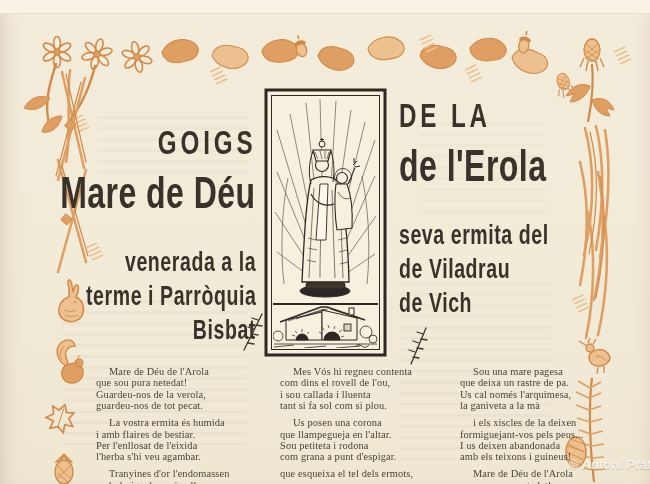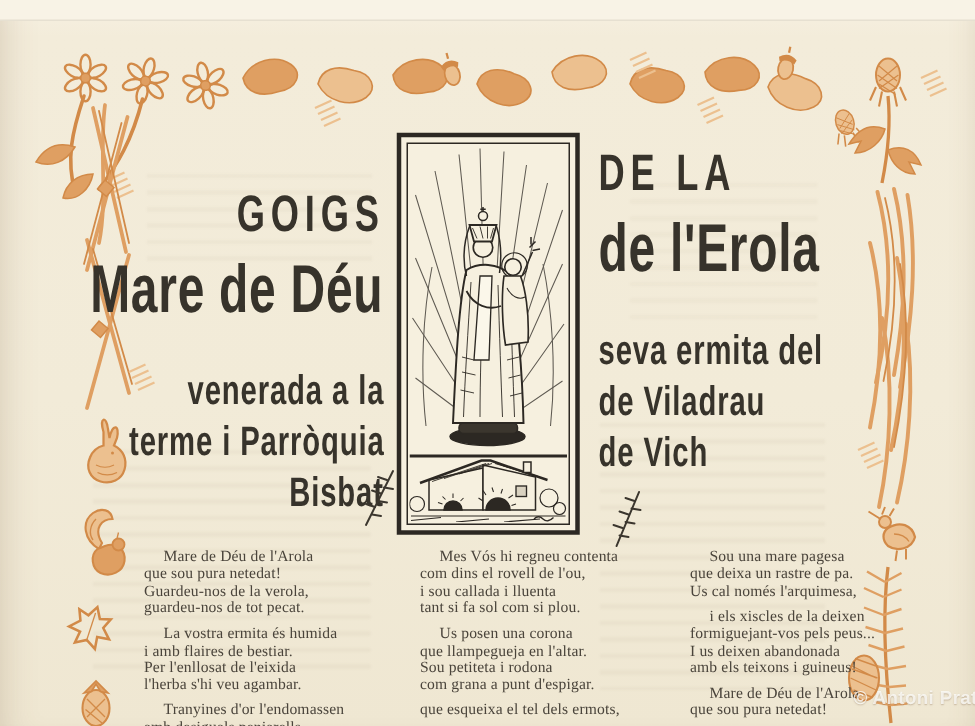--- a/index.html
+++ b/index.html
@@ -325,20 +325,21 @@
     <p class="stanza">
       <span class="vl">que esqueixa el tel dels ermots,</span>
     </p>
   </div>
 
   <div class="vcol c3">
     <p class="stanza">
       <span class="vl first">Sou una mare pagesa</span>
       <span class="vl">que deixa un rastre de pa.</span>
       <span class="vl">Us cal només l'arquimesa,</span>
+      <span class="vl">la ganiveta a la mà</span>
     </p>
     <p class="stanza">
       <span class="vl first">i els xiscles de la deixen</span>
       <span class="vl">formiguejant-vos pels peus...</span>
       <span class="vl">I us deixen abandonada</span>
       <span class="vl">amb els teixons i guineus!</span>
     </p>
     <p class="stanza">
       <span class="vl first">Mare de Déu de l'Arola</span>
       <span class="vl">que sou pura netedat!</span>

